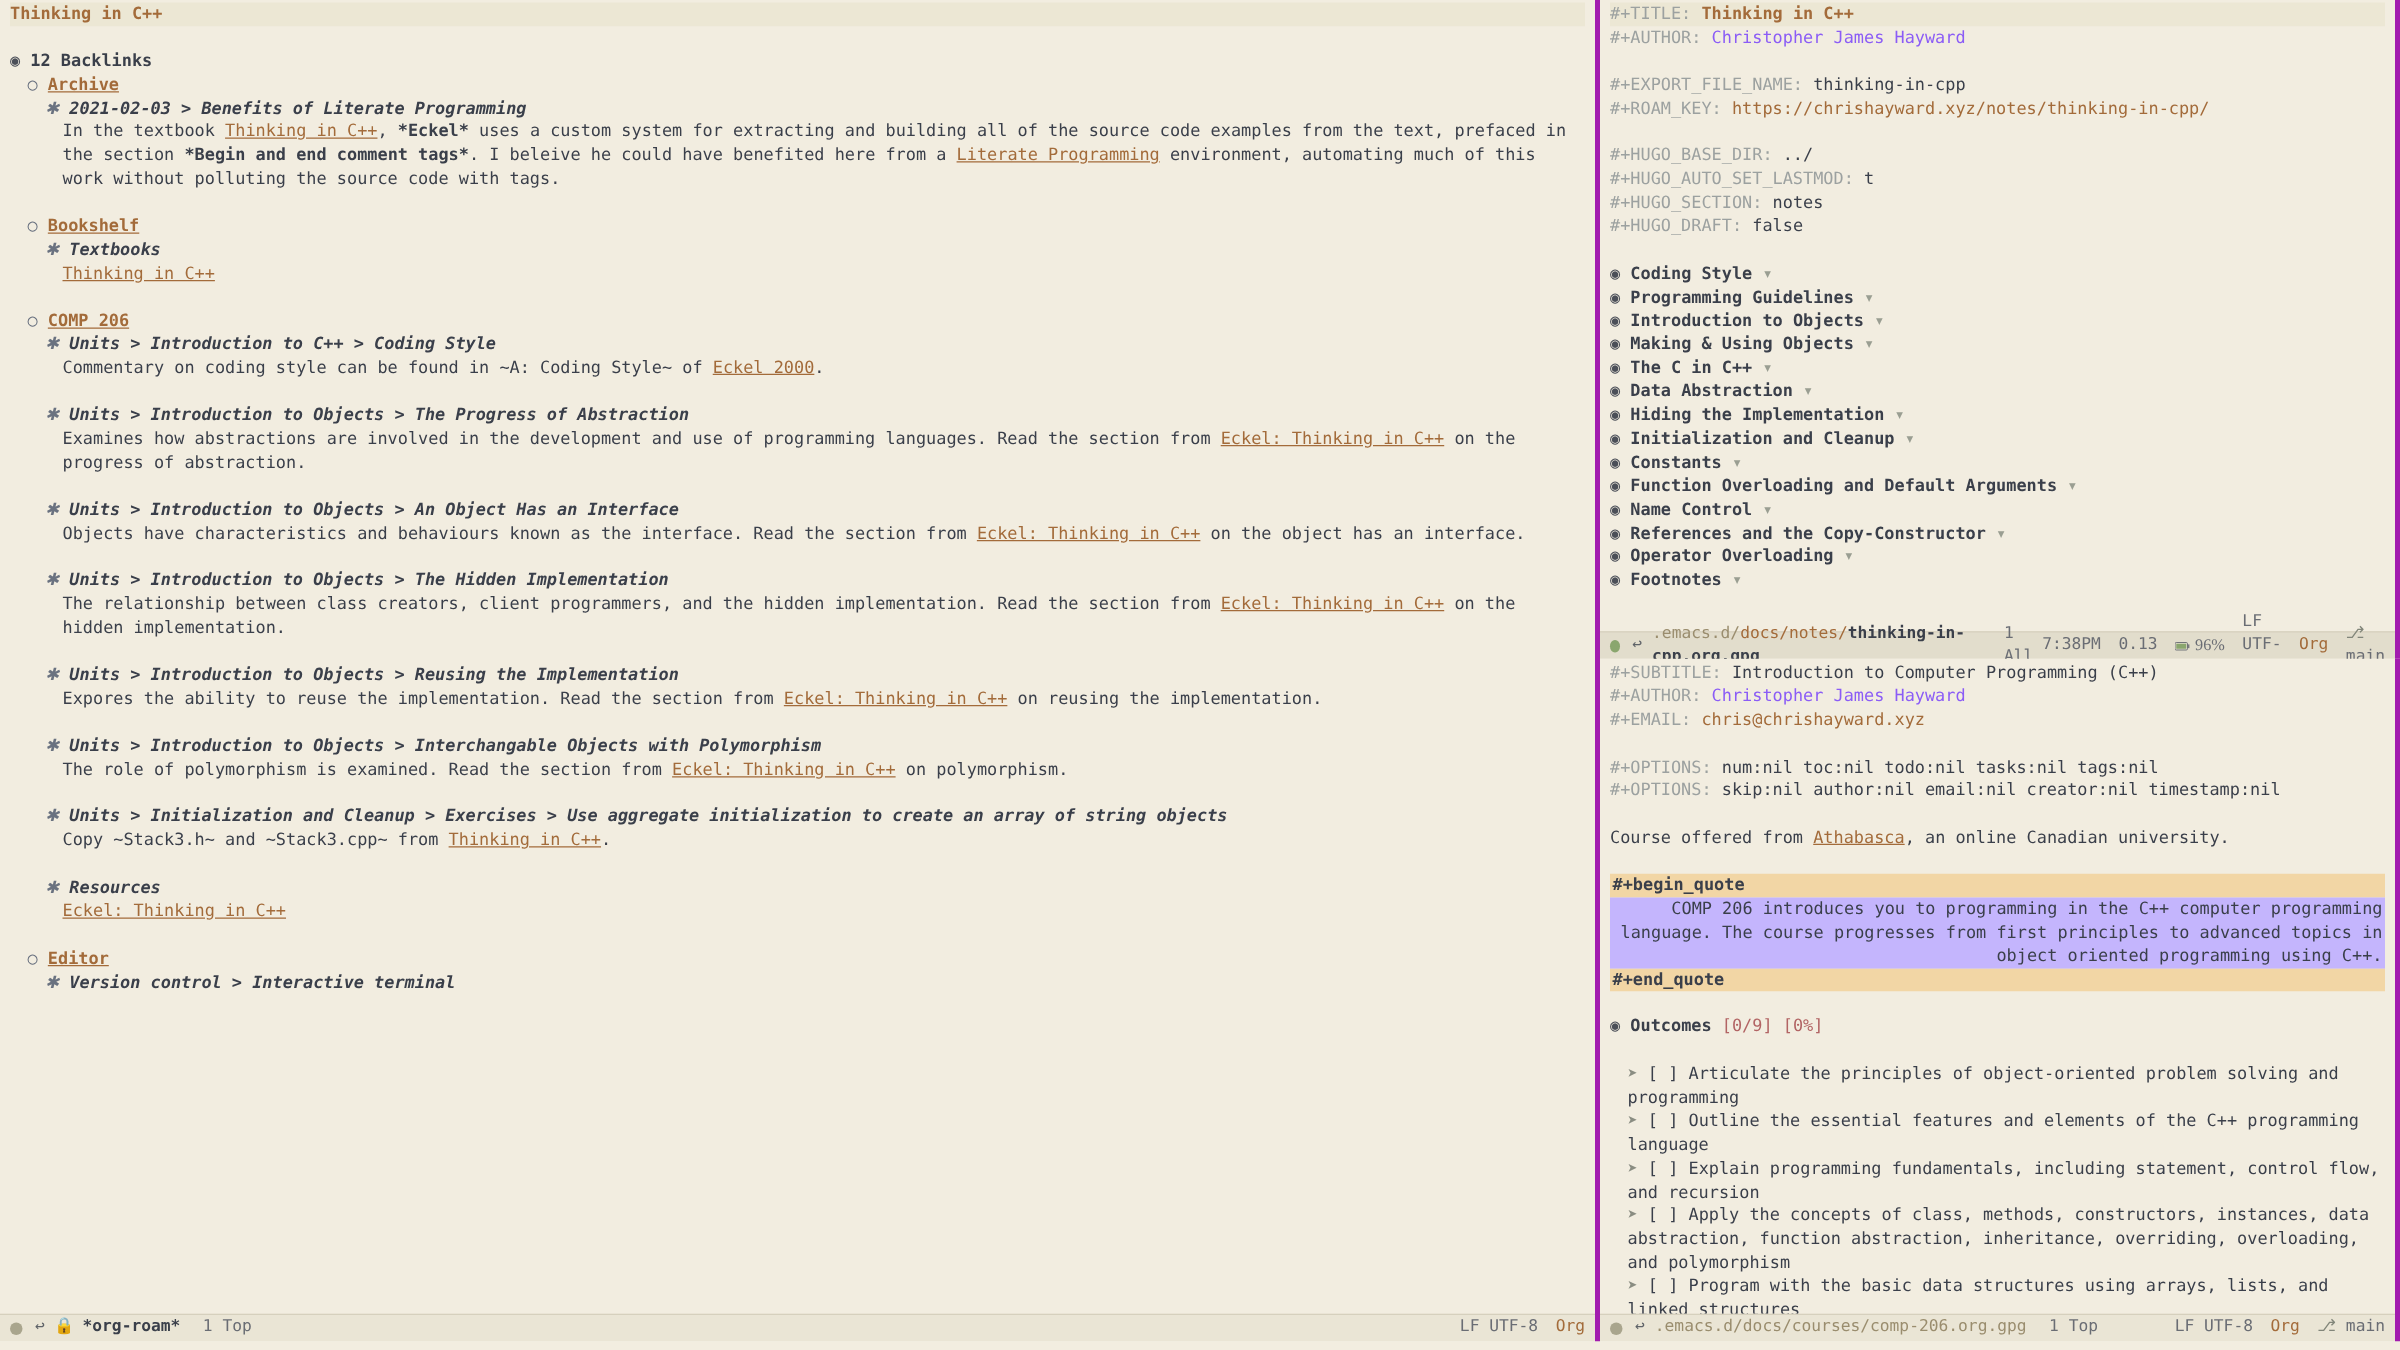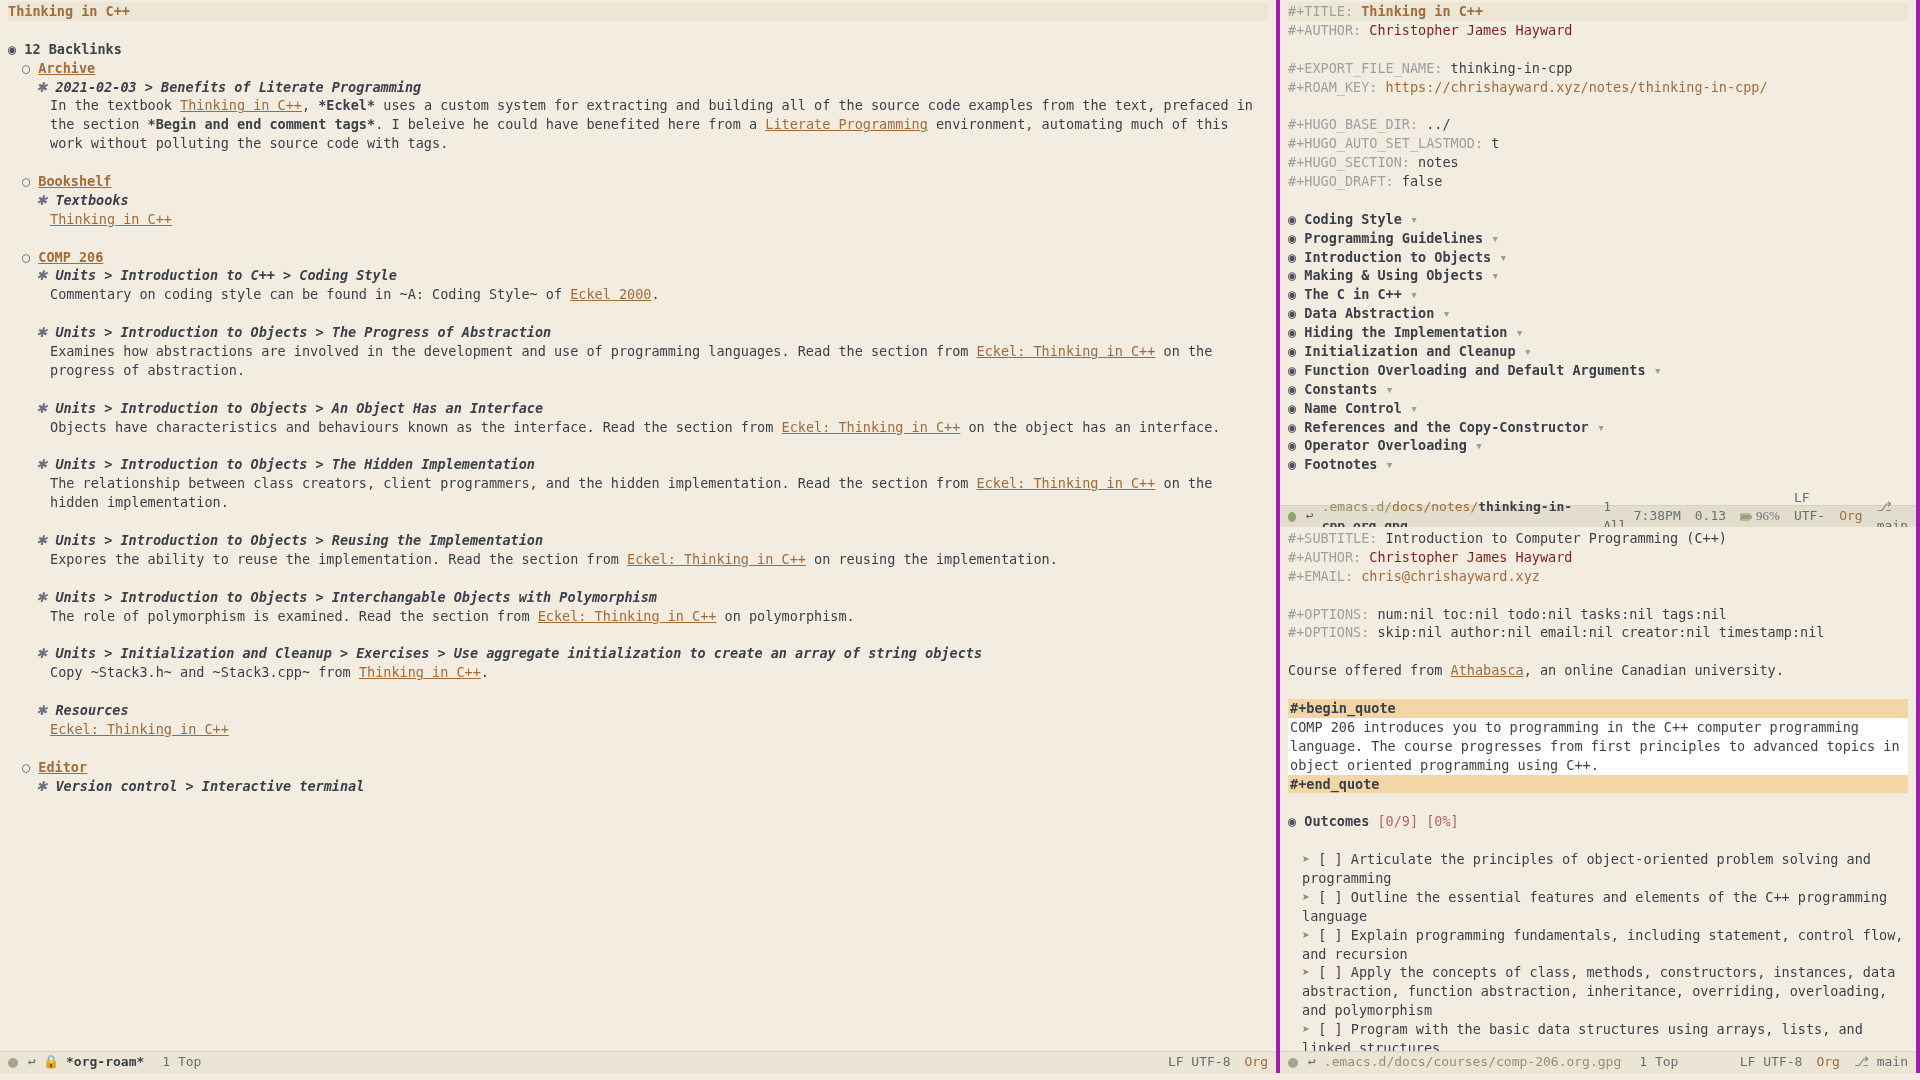--- a/index.html
+++ b/index.html
@@ -47,30 +47,30 @@
 .ml-path { color: #9a8d6e; }
 .ml-path .hl { color: #a36b3a; }
 .ml-path .file { color: #3a3f4a; font-weight: 600; }
 .ml-pos { margin-left: 18px; color: #6a6d74; }
 .ml-spacer { flex: 1; }
 .ml-right { display: flex; gap: 14px; align-items: center; color: #6a6d74; }
 .ml-mode { color: #a36b3a; }
 .ml-branch .br-icon { color: #82867a; }
 .kwd { color: #9ca1a0; }
 .title-val { color: #a36b3a; font-weight: 600; }
-.author-val { color: #7f1d1d; text-align: right; }
+.author-val { color: #8b5cf6; text-align: right; }
 .link { color: #a36b3a; text-decoration: underline; }
 .link-plain { color: #a36b3a; }
 .email { color: #a36b3a; }
 .hl-line { background: #ece7d4; display: inline-block; width: 100%; }
 .bullet { color: #4b4f58; }
 .head { font-weight: 700; color: #3a3f4a; }
 .fold { color: #9a9e92; font-weight: 400; }
 .quote-begin, .quote-end { background: #f2d6a5; font-weight: 600; padding: 0 2px; display: inline-block; width: 100%; }
-.quote-body { background: #ffffff; display: inline-block; width: 100%; padding: 0 2px; }
+.quote-body { background: #c4b5fd; display: inline-block; width: 100%; padding: 0 2px; text-align: right; }
 .outcomes { font-weight: 700; color: #3a3f4a; }
 .prog { color: #b26464; }
 .chev { color: #8a8d82; }
 .checkbox { color: #3a3f4a; }
 .task-text { color: #3a3f4a; }
 .backlinks-title { font-weight: 700; color: #3a3f4a; }
 .bl-bullet-o { color: #6a7280; }
 .bl-bullet-s { color: #6a7280; }
 .bl-head { color: #a36b3a; font-weight: 700; text-decoration: underline; }
 .bl-sub { font-weight: 700; color: #3a3f4a; }
@@ -106,22 +106,22 @@
       <br>
       <div id="top-headings">
           <span class="line block"><span class="bullet">◉ </span><span class="head">Coding Style </span><span class="fold">▾</span></span>
           <span class="line block"><span class="bullet">◉ </span><span class="head">Programming Guidelines </span><span class="fold">▾</span></span>
           <span class="line block"><span class="bullet">◉ </span><span class="head">Introduction to Objects </span><span class="fold">▾</span></span>
           <span class="line block"><span class="bullet">◉ </span><span class="head">Making &amp; Using Objects </span><span class="fold">▾</span></span>
           <span class="line block"><span class="bullet">◉ </span><span class="head">The C in C++ </span><span class="fold">▾</span></span>
           <span class="line block"><span class="bullet">◉ </span><span class="head">Data Abstraction </span><span class="fold">▾</span></span>
           <span class="line block"><span class="bullet">◉ </span><span class="head">Hiding the Implementation </span><span class="fold">▾</span></span>
           <span class="line block"><span class="bullet">◉ </span><span class="head">Initialization and Cleanup </span><span class="fold">▾</span></span>
+          <span class="line block"><span class="bullet">◉ </span><span class="head">Constants </span><span class="fold">▾</span></span>
           <span class="line block"><span class="bullet">◉ </span><span class="head">Function Overloading and Default Arguments </span><span class="fold">▾</span></span>
-          <span class="line block"><span class="bullet">◉ </span><span class="head">Constants </span><span class="fold">▾</span></span>
           <span class="line block"><span class="bullet">◉ </span><span class="head">Name Control </span><span class="fold">▾</span></span>
           <span class="line block"><span class="bullet">◉ </span><span class="head">References and the Copy-Constructor </span><span class="fold">▾</span></span>
           <span class="line block"><span class="bullet">◉ </span><span class="head">Operator Overloading </span><span class="fold">▾</span></span>
           <span class="line block"><span class="bullet">◉ </span><span class="head">Footnotes </span><span class="fold">▾</span></span>
         </div>
     </div>
     <div class="modeline">
       <span class="ml-dot"></span>
       <span class="ml-arrow">↩</span>
       <span class="ml-path"><span>.emacs.d/</span><span class="hl">docs/notes/</span><span class="file">thinking-in-cpp.org.gpg</span></span>

